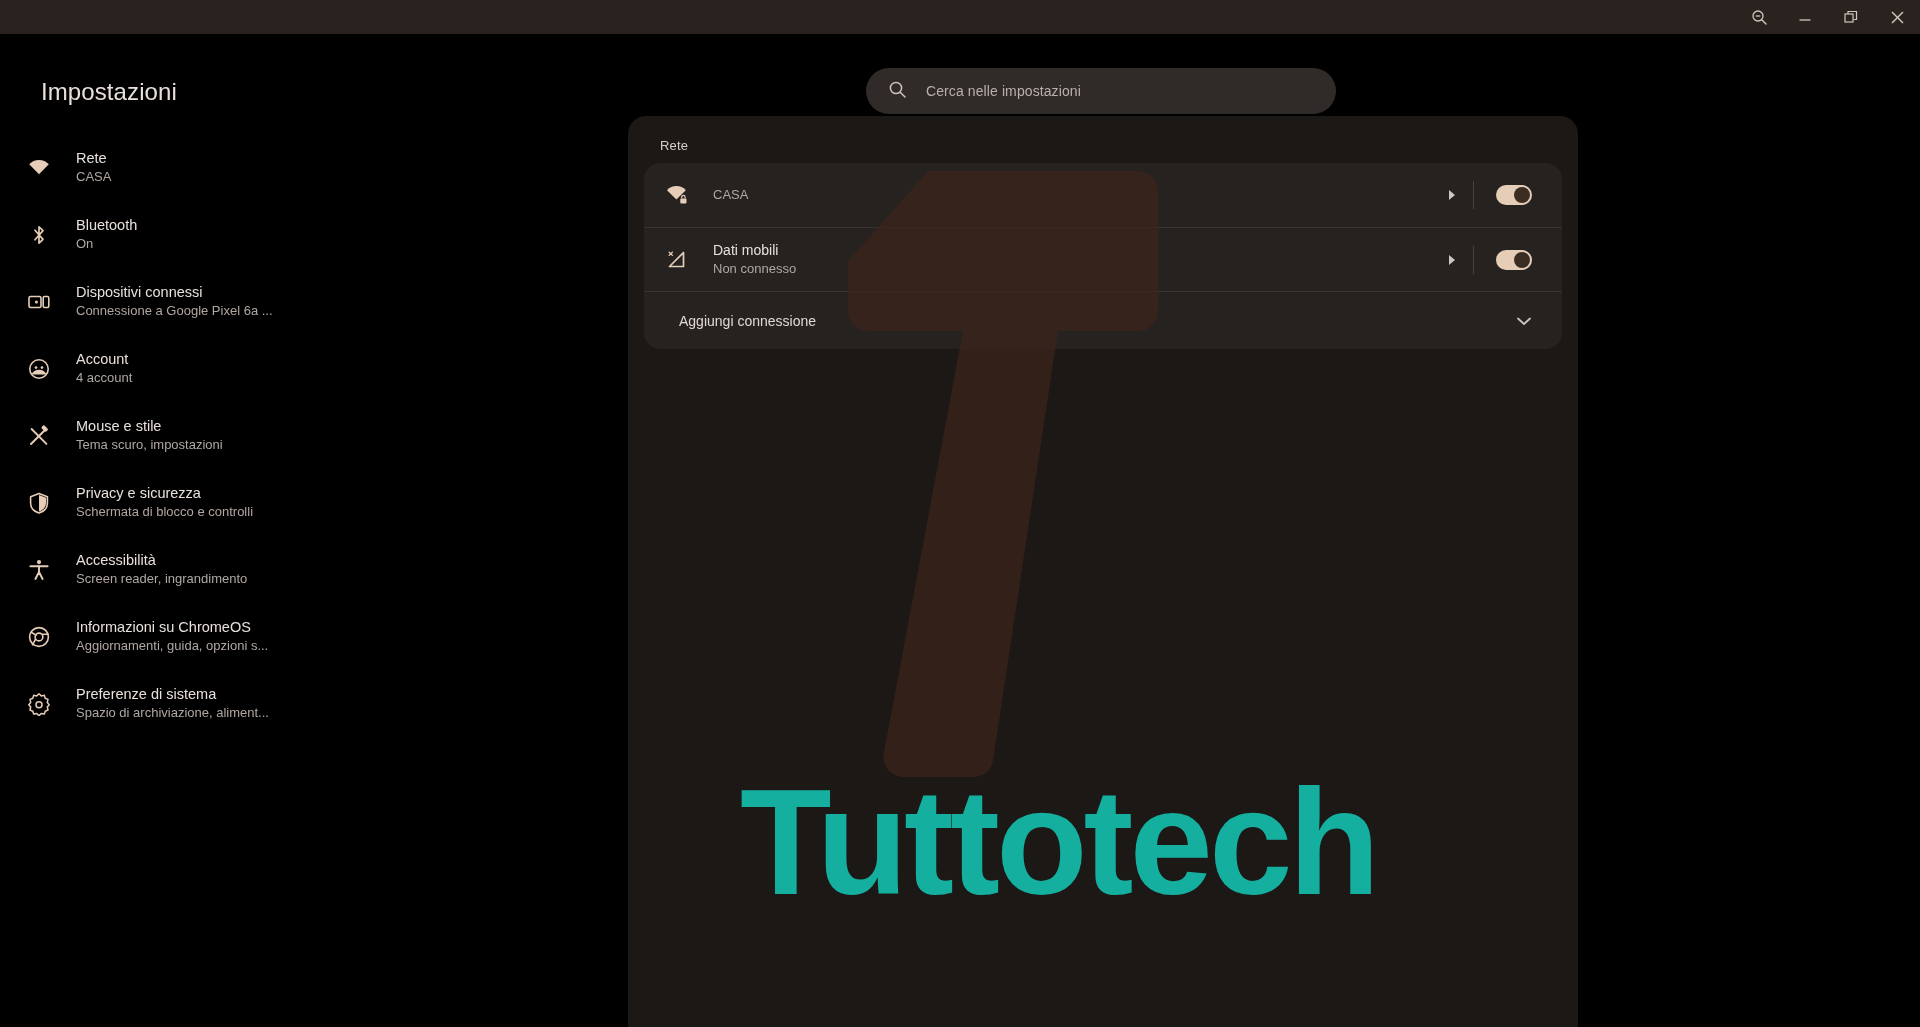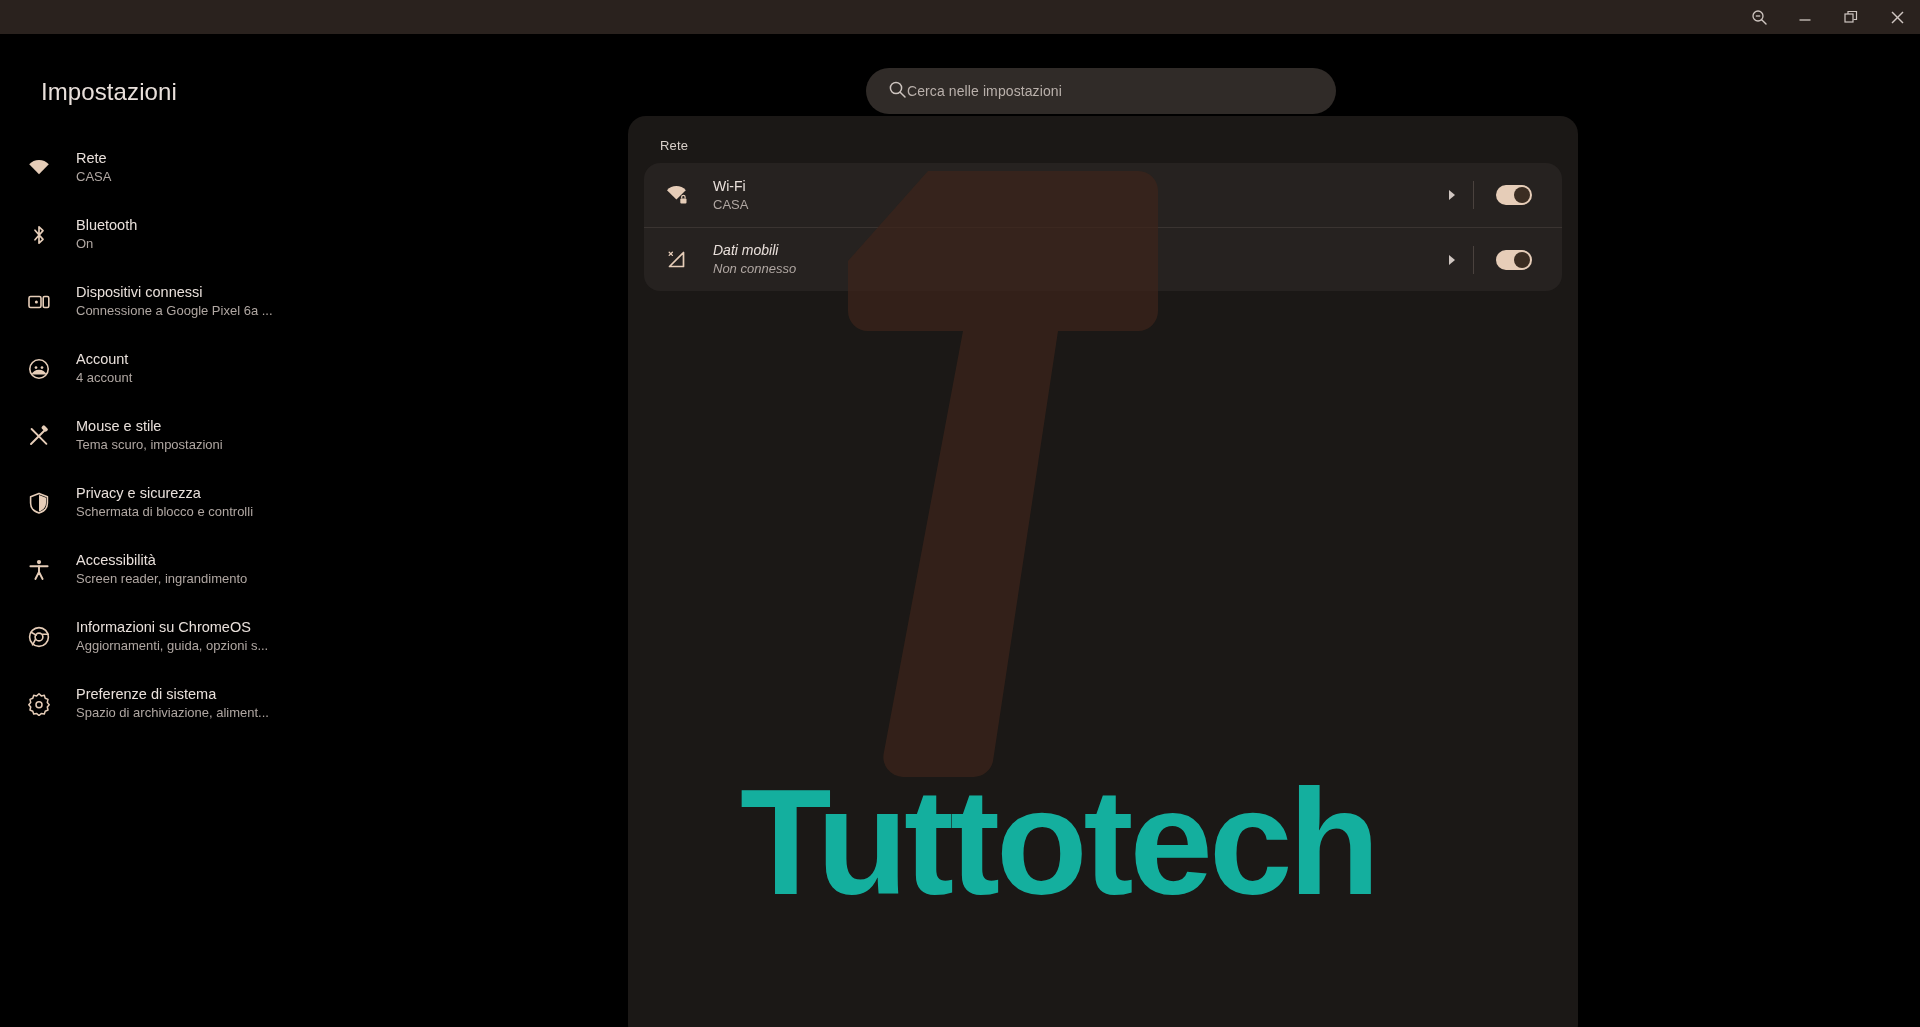--- a/index.html
+++ b/index.html
@@ -35,21 +35,21 @@
     font-size:24px; color:#e9e0db; letter-spacing:.1px;
     white-space:nowrap;
   }
 
   #searchbar{
     position:absolute; left:866px; top:34px;
     width:470px; height:46px;
     background:#302b28;
     border-radius:23px;
     display:flex; align-items:center;
-    padding-left:22px; 
+    padding-left:22px; gap:19px;
   }
   #searchbar .placeholder{
     font-size:14px; color:#b9b0ab; letter-spacing:.1px;
   }
 
   
   #sidebar{
     position:absolute; left:0; top:100px; width:330px;
   }
   .nav-item{
@@ -88,21 +88,21 @@
     background:#262220;
     border-radius:16px;
     overflow:hidden;
   }
   .net-row{
     position:relative;
     height:64px;
     display:flex; align-items:center;
     padding-left:19px;
   }
-  .net-row + .net-row{ border-top:1px solid #3a3431;font-style:italic; }
+  .net-row + .net-row{ border-top:1px solid #3a3431; }
   .net-divider-top{ border-top:1px solid #3a3431; }
   .net-icon{
     width:28px; height:28px; flex:0 0 28px;
     display:flex; align-items:center; justify-content:center;
     margin-right:22px;
   }
   .net-icon svg{ display:block; }
   .net-text{ display:flex; flex-direction:column; gap:2px; flex:1 1 auto; min-width:0;}
   .net-title{ font-size:14px; color:#e9e0db; line-height:17px; }
   .net-sub{ font-size:13px; color:#b0a7a2; line-height:16px; }
@@ -357,21 +357,20 @@
 
       <div class="net-row">
         <span class="net-icon">
           <svg width="26" height="26" viewBox="0 0 26 26">
             <path d="M12.4 17.4 L3 8.2 A12.8 12.8 0 0 1 21.8 8.2 Z" fill="#e6cdb8"></path>
             <rect x="16.3" y="16.4" width="6.2" height="5" rx="1" fill="#e6cdb8"></rect>
             <path d="M17.7 16.4 V15 a1.7 1.7 0 0 1 3.4 0 V16.4" fill="none" stroke="#e6cdb8" stroke-width="1.2"></path>
           </svg>
         </span>
         <span class="net-text">
-          <span class="net-title">Wi-Fi</span>
           <span class="net-sub">CASA</span>
         </span>
         <span class="net-arrow">
           <svg width="12" height="14" viewBox="0 0 12 14">
             <polygon points="3,2 9,7 3,12" fill="#cfc6c1"></polygon>
           </svg>
         </span>
         <span class="net-sep"></span>
         <span class="toggle">
           <span class="knob"></span>
@@ -396,20 +395,28 @@
           <svg width="12" height="14" viewBox="0 0 12 14">
             <polygon points="3,2 9,7 3,12" fill="#cfc6c1"></polygon>
           </svg>
         </span>
         <span class="net-sep"></span>
         <span class="toggle">
           <span class="knob"></span>
         </span>
       </div>
 
+      <div class="add-row net-divider-top">
+        <span class="add-label">Aggiungi connessione</span>
+        <span class="add-chevron">
+          <svg width="20" height="20" viewBox="0 0 20 20">
+            <polyline points="4,7.5 10,13 16,7.5" fill="none" stroke="#cfc6c1" stroke-width="1.7" stroke-linecap="round" stroke-linejoin="round"></polyline>
+          </svg>
+        </span>
+      </div>
 
     </div>
   </section>
 
   <div id="watermark">
     <svg id="wm-t" viewBox="0 0 360 620">
       <path d="M120 10 H330 a20 20 0 0 1 20 20 v120 a20 20 0 0 1 -20 20 H250 L185 600 a20 20 0 0 1 -20 16 H95
                a20 20 0 0 1 -19 -25 L155 170 H60 a20 20 0 0 1 -20 -20 V100 Z" fill="#3d241b" opacity=".72"></path>
     </svg>
     <div id="wm-word">Tuttotech</div>

